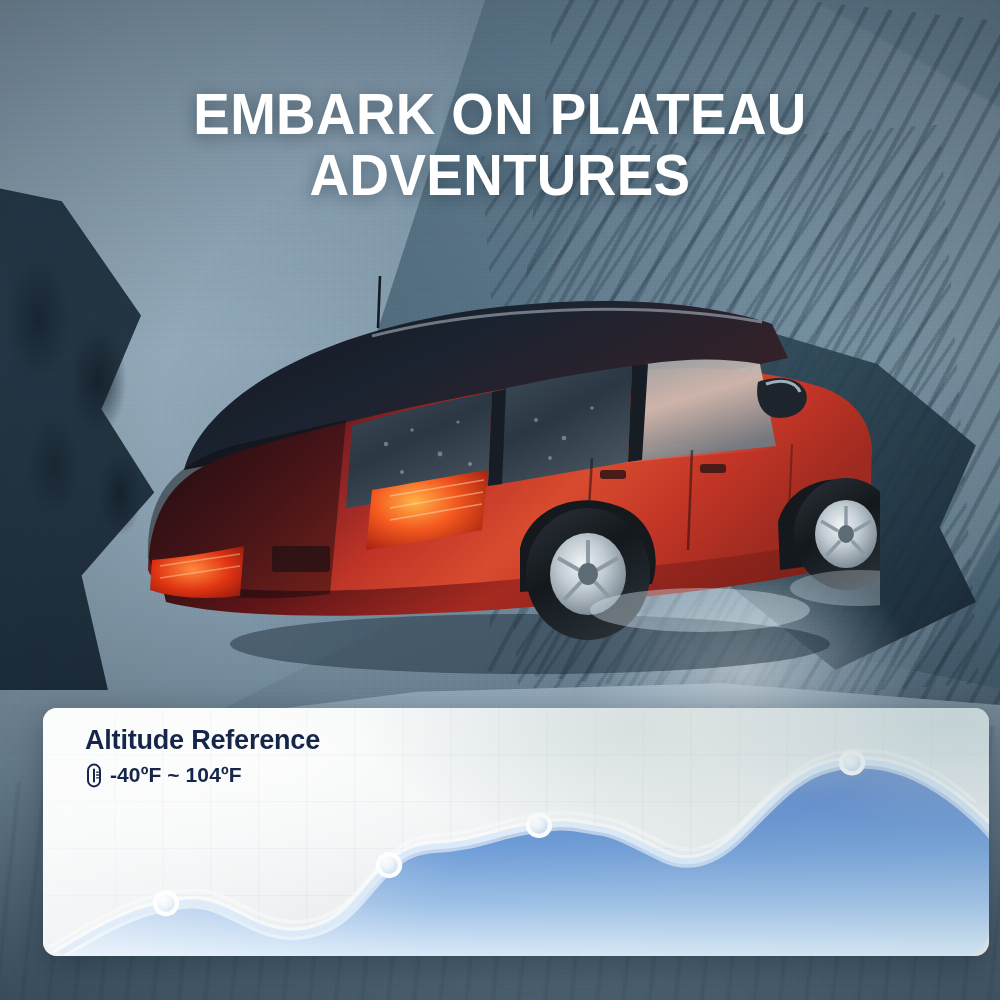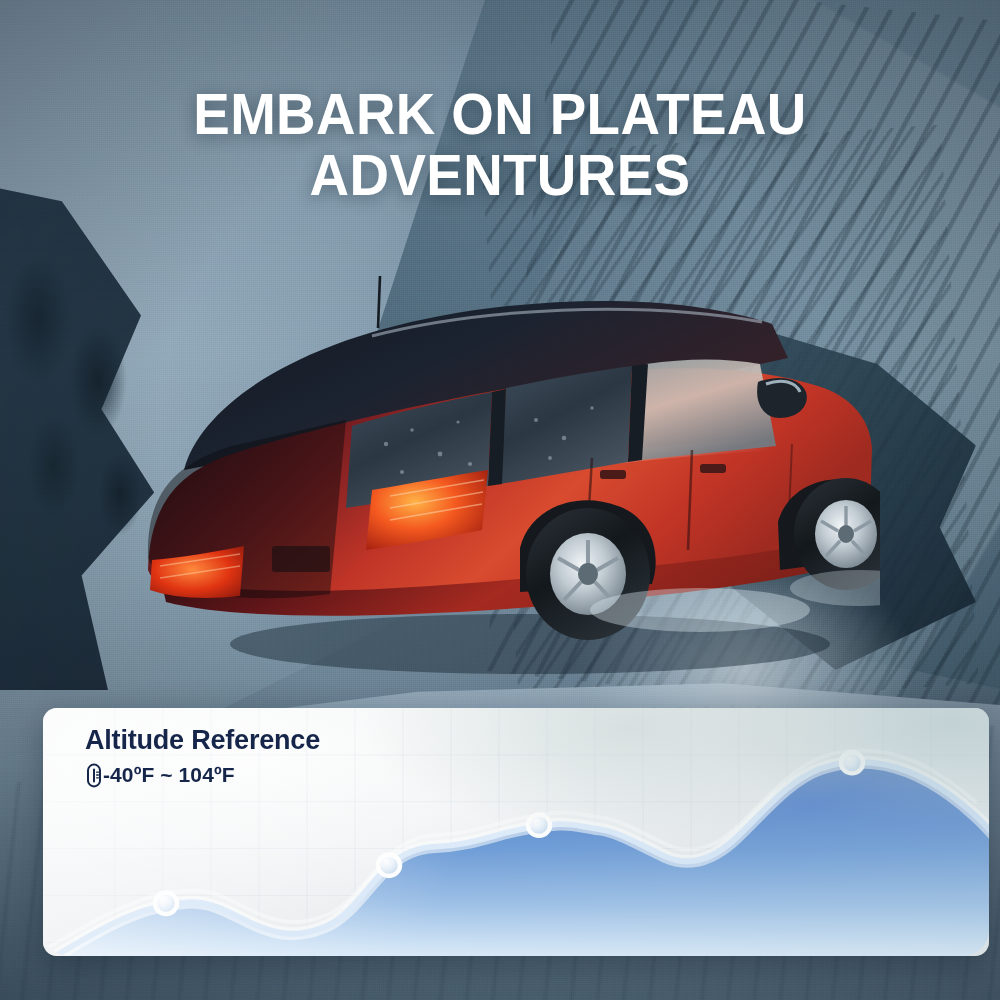--- a/index.html
+++ b/index.html
@@ -162,21 +162,21 @@
     pointer-events:none;
   }
   .chartWrap{position:absolute;inset:0;}
   .chartWrap svg{width:100%;height:100%;display:block;}
 
   .cardHead{position:absolute;left:42px;top:18px;}
   .cardTitle{
     color:#16264a;font-size:27px;font-weight:700;letter-spacing:-.2px;
     line-height:1.1;white-space:nowrap;
   }
-  .tempRow{display:flex;align-items:center;margin-top:7px;}
+  .tempRow{display:flex;align-items:center;gap:7px;margin-top:7px;}
   .thermo{width:18px;height:25px;flex:none;display:block;}
   .tempText{color:#16264a;font-size:21px;font-weight:600;letter-spacing:.1px;white-space:nowrap;}
 </style>
 </head>
 <body>
 
 <div id="stage">
 
   <div class="scene">
     <div class="sky"></div>

